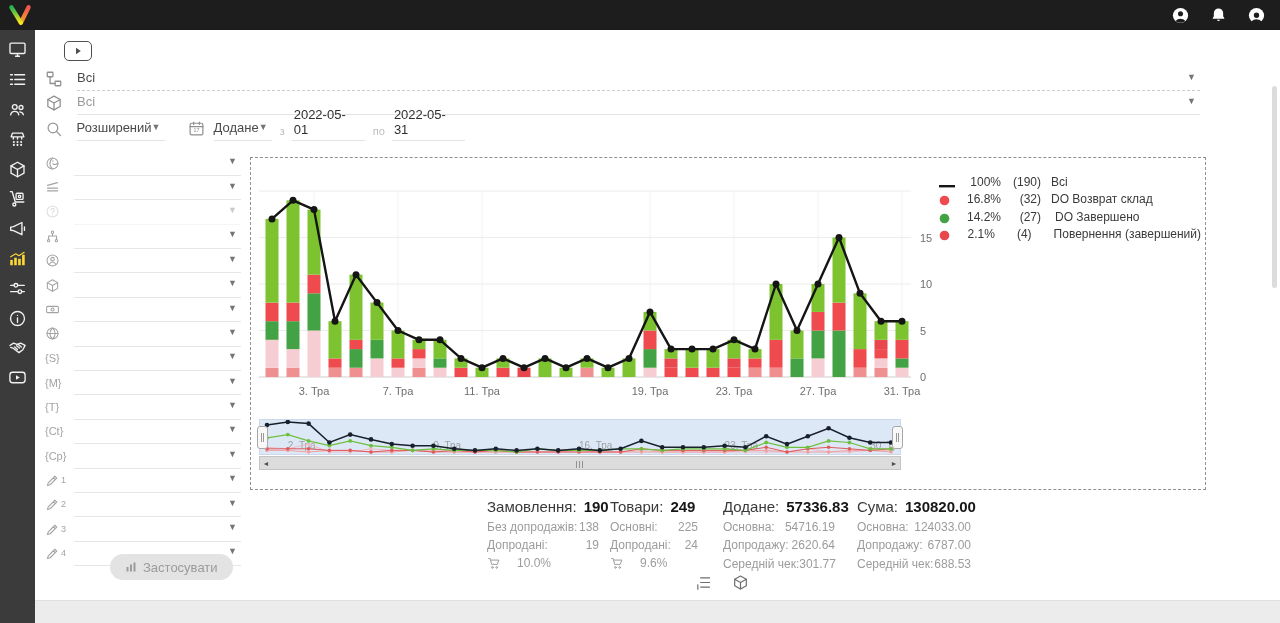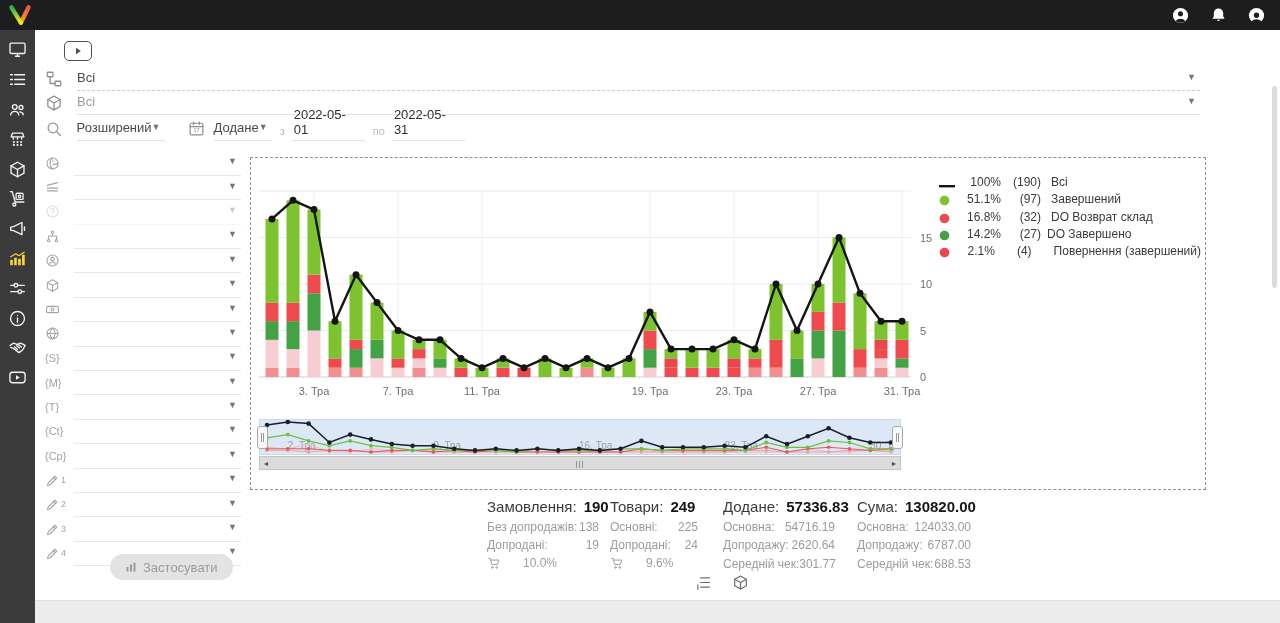--- a/index.html
+++ b/index.html
@@ -42,21 +42,21 @@
   .navhandle{position:absolute;top:7px;width:9px;height:21px;background:#f8f8f8;border:1px solid #a9a9a9;border-radius:3px;z-index:3;display:flex;align-items:center;justify-content:center;gap:1.5px;cursor:ew-resize}
   .navhandle i{display:block;width:1px;height:9px;background:#999}
   .navscroll{position:absolute;left:0;top:37px;width:642px;height:14px;background:#dcdcdc;border:1px solid #c4c4c4;box-sizing:border-box;display:flex;align-items:center}
   .navarrow{width:12px;height:100%;display:flex;align-items:center;justify-content:center;font-size:7px;color:#4e4e4e;cursor:pointer}
   .navgrip{margin:0 auto;font-size:8px;color:#6d6d6d;letter-spacing:1px;cursor:grab}
   .stats{position:absolute;top:498px}
   .scol{position:absolute;top:0}
   .stitle{display:flex;align-items:baseline;gap:7px;font-size:15px;color:#3a3a3a;white-space:nowrap}
   .stitle b{color:#161616;font-weight:bold}
   .srow{display:flex;justify-content:space-between;font-size:12px;color:#9c9c9c;margin-top:4.5px;white-space:nowrap}
-  .scart{display:flex;align-items:center;gap:22px;font-size:12px;color:#9c9c9c;margin-top:4px}
+  .scart{display:flex;align-items:center;gap:16px;font-size:12px;color:#9c9c9c;margin-top:4px}
   .toggles{position:absolute;left:695px;top:574px;display:flex;gap:19px}
   .toggles span{width:18px;height:18px;display:inline-flex;cursor:pointer}
   .pagescroll{position:absolute;left:1272px;top:86px;width:5px;height:202px;background:#dcdcdc;border-radius:3px}
   svg{display:block}
   text{font-family:"Liberation Sans",sans-serif}
 </style>
 </head>
 <body>
 
 <div class="topbar">
@@ -719,46 +719,36 @@
             <rect x="0" y="2" width="16" height="2.4" fill="#151515"></rect>
           </svg>
         </span>
         <span class="lpct">100%</span>
         <span class="lcount">(190)</span>
         <span style="margin-left:4px">Всі</span>
       </div>
       <div class="lrow">
         <span class="lmark">
           <svg width="11" height="11">
-            <circle cx="5.5" cy="5.5" r="4.8" fill="#7cc32f"></circle>
-          </svg>
-        </span>
-        <span class="lpct">51.1%</span>
-        <span class="lcount">(97)</span>
-        <span style="margin-left:4px">Завершений</span>
-      </div>
-      <div class="lrow">
-        <span class="lmark">
-          <svg width="11" height="11">
             <circle cx="5.5" cy="5.5" r="4.8" fill="#ef4b4e"></circle>
           </svg>
         </span>
         <span class="lpct">16.8%</span>
         <span class="lcount">(32)</span>
         <span style="margin-left:4px">DO Возврат склад</span>
       </div>
       <div class="lrow">
         <span class="lmark">
           <svg width="11" height="11">
             <circle cx="5.5" cy="5.5" r="4.8" fill="#43a243"></circle>
           </svg>
         </span>
         <span class="lpct">14.2%</span>
         <span class="lcount">(27)</span>
-        <span style="margin-left:0">DO Завершено</span>
+        <span style="margin-left:8px">DO Завершено</span>
       </div>
       <div class="lrow">
         <span class="lmark">
           <svg width="11" height="11">
             <circle cx="5.5" cy="5.5" r="4.8" fill="#e8474e"></circle>
           </svg>
         </span>
         <span class="lpct">2.1%</span>
         <span class="lcount">(4)</span>
         <span style="margin-left:16px">Повернення (завершений)</span>

